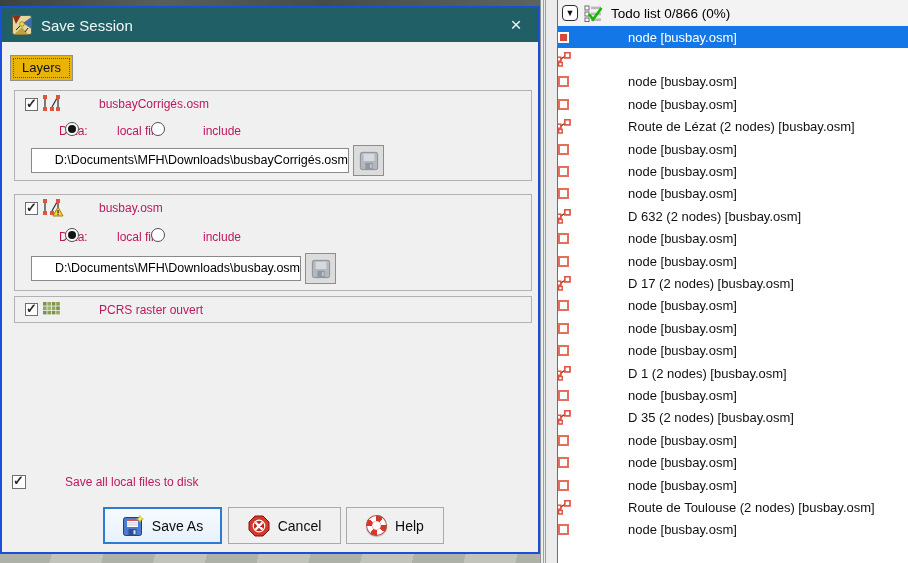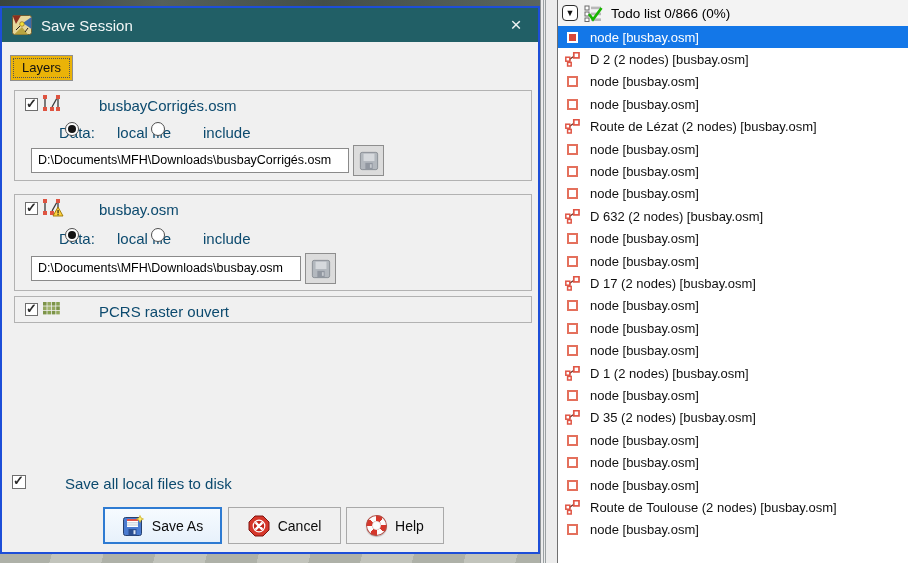--- a/index.html
+++ b/index.html
@@ -35,26 +35,26 @@
 
   .chk { position:absolute; width:13px; height:13px; background:#fff;
     border:1px solid #6e6e6e; }
   .chk.checked::after { content:"✓"; position:absolute; left:0px; top:-3px;
     font-size:13px; font-weight:bold; color:#2b2b2b; }
   .radio { position:absolute; width:14px; height:14px; border-radius:50%;
     background:#fff; border:1px solid #4f4f4f; }
   .radio.checked::after { content:""; position:absolute; left:2px; top:2px;
     width:8px; height:8px; border-radius:50%; background:#141414; }
 
-  .lbl { position:absolute; font-size:15px; color:#0c4a6e; white-space:nowrap;padding-left:32px; }
+  .lbl { position:absolute; font-size:12px; color:#be185d; white-space:nowrap;padding-left:32px; }
   .layer-ico { position:absolute; }
 
   .pathfield { position:absolute; height:25px; background:#fff;
     border:1px solid #8a8a8a; font-size:12.5px; color:#000;
-    line-height:23px; padding:0 6px; white-space:nowrap; overflow:hidden; }
+    line-height:23px; padding:0 0; white-space:nowrap; overflow:hidden;text-align:right; }
   .fieldbtn { position:absolute; width:31px; height:31px; background:#dcdcdc;
     border:1px solid #8e8e8e; display:flex; align-items:center; justify-content:center; }
 
   .saveall { position:absolute; left:10px; top:467px; }
   .saveall .chk { left:0; top:0; width:14px; height:14px; }
   .saveall .lbl { left:21px; top:0px; }
 
   .btn { position:absolute; top:499px; height:37px; background:#f0f0f0;
     border:1px solid #a9a9a9; display:flex; align-items:center; justify-content:center;
     gap:8px; font-size:14px; color:#0c0c0c; cursor:pointer; }
@@ -81,22 +81,22 @@
   .todo { position:absolute; left:557px; top:0; width:351px; height:563px;
     background:#fff; border-left:1px solid #6f6f6f; }
   .todo-header { height:26px; background:#f3f3f3; display:flex; align-items:center; }
   .collapse-btn { margin-left:4px; width:16px; height:16px; border:1px solid #2b2b2b;
     border-radius:4px; background:#fff; font-size:9px; line-height:14px;
     text-align:center; color:#111; cursor:pointer; }
   .todo-header svg { margin-left:6px; }
   .todo-title { margin-left:8px; font-size:13.5px; color:#000; }
 
   .todo-list { position:absolute; left:0; top:26px; width:100%; height:537px; overflow:hidden; }
-  .todo-row { height:22.4px; display:flex; align-items:center; padding-left:9px;
-    font-size:13px; color:#111; cursor:pointer; white-space:nowrap; }
+  .todo-row { height:22.4px; display:flex; align-items:center; 
+    font-size:13px; color:#111; cursor:pointer; white-space:nowrap;gap:47px; }
   .todo-row.selected { background:#1377e8; color:#fff; }
   .icon-node { width:11px; height:11px; border:2px solid #e4705c; background:#fff;
     flex:0 0 11px; }
   .todo-row.selected .icon-node { border-color:#ffffff; background:#d9473a; }
   .icon-way { flex:0 0 15px; margin-left:-2px; }
   .row-label { margin-left:10px; }
   .todo-row.node .row-label { margin-left:12px; }
 </style>
 </head>
 <body>
@@ -260,21 +260,20 @@
     <span class="row-label">node [busbay.osm]</span>
   </div>
         <div class="todo-row way">
 
     <svg class="icon-way" width="15" height="15" viewBox="0 0 15 15">
       <path d="M11,3 L5,7 L4,12" fill="none" stroke="#703327" stroke-width="1.3"></path>
       <rect x="8.8" y="0.7" width="5.2" height="5.2" fill="#fff" stroke="#e05545" stroke-width="1.7"></rect>
       <rect x="0.8" y="5.2" width="4" height="4" fill="#fff" stroke="#e05545" stroke-width="1.5"></rect>
       <rect x="2.6" y="10.4" width="3.6" height="3.6" fill="#fff" stroke="#e05545" stroke-width="1.5"></rect>
     </svg>
-    <span class="row-label">D 2 (2 nodes) [busbay.osm]</span>
   </div>
         <div class="todo-row node">
     <span class="icon-node"></span>
 
     <span class="row-label">node [busbay.osm]</span>
   </div>
         <div class="todo-row node">
     <span class="icon-node"></span>
 
     <span class="row-label">node [busbay.osm]</span>

